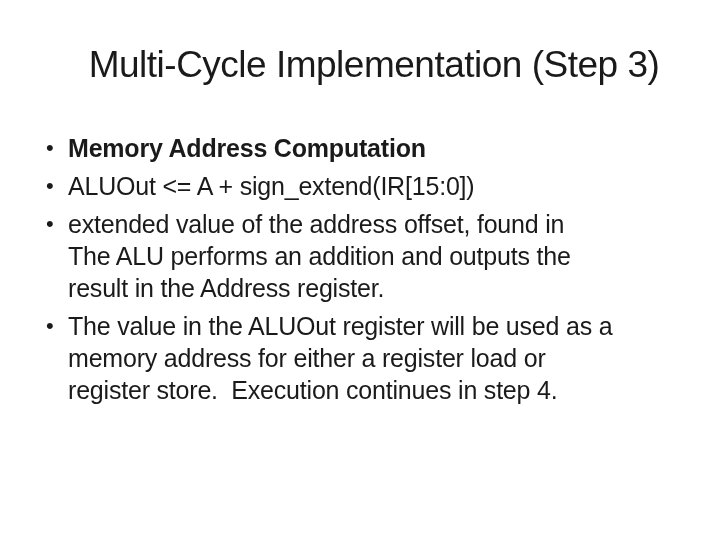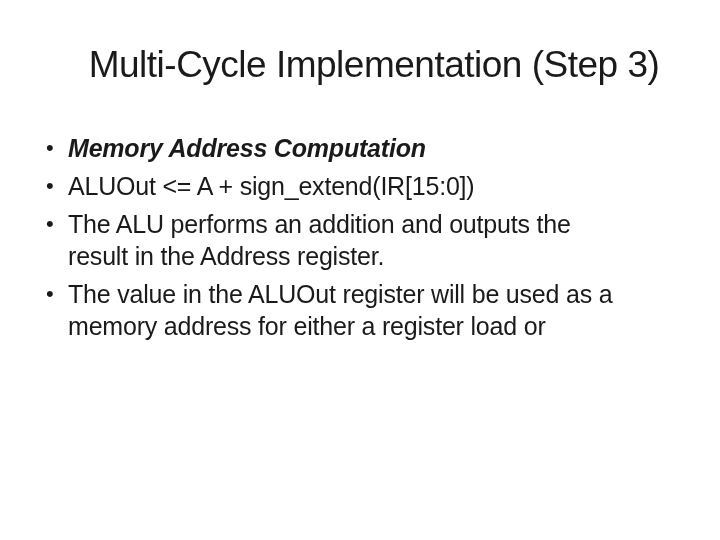--- a/index.html
+++ b/index.html
@@ -52,21 +52,20 @@
   }
   .bullet-item .text {
     flex: 1 1 auto;
     min-width: 0;
   }
   .line {
     white-space: pre-wrap; 
   }
   .bullet-item.bold .line {
     font-weight: 700;
-    font-style: italic;
   }
 </style>
 </head>
 <body>
 
 <div class="slide">
 
   <h1 class="title">Multi-Cycle Implementation (Step 3)</h1>
 
   <div class="bullets">
@@ -81,27 +80,29 @@
     <div class="bullet-item">
       <span class="dot">•</span>
       <div class="text">
         <div class="line">ALUOut &lt;= A + sign_extend(IR[15:0])</div>
       </div>
     </div>
 
     <div class="bullet-item">
       <span class="dot">•</span>
       <div class="text">
+        <div class="line">extended value of the address offset, found in</div>
         <div class="line">The ALU performs an addition and outputs the</div>
         <div class="line">result in the Address register.</div>
       </div>
     </div>
 
     <div class="bullet-item">
       <span class="dot">•</span>
       <div class="text">
         <div class="line">The value in the ALUOut register will be used as a</div>
         <div class="line">memory address for either a register load or</div>
+        <div class="line">register store.  Execution continues in step 4.</div>
       </div>
     </div>
 
   </div>
 </div>
 
 </body></html>

